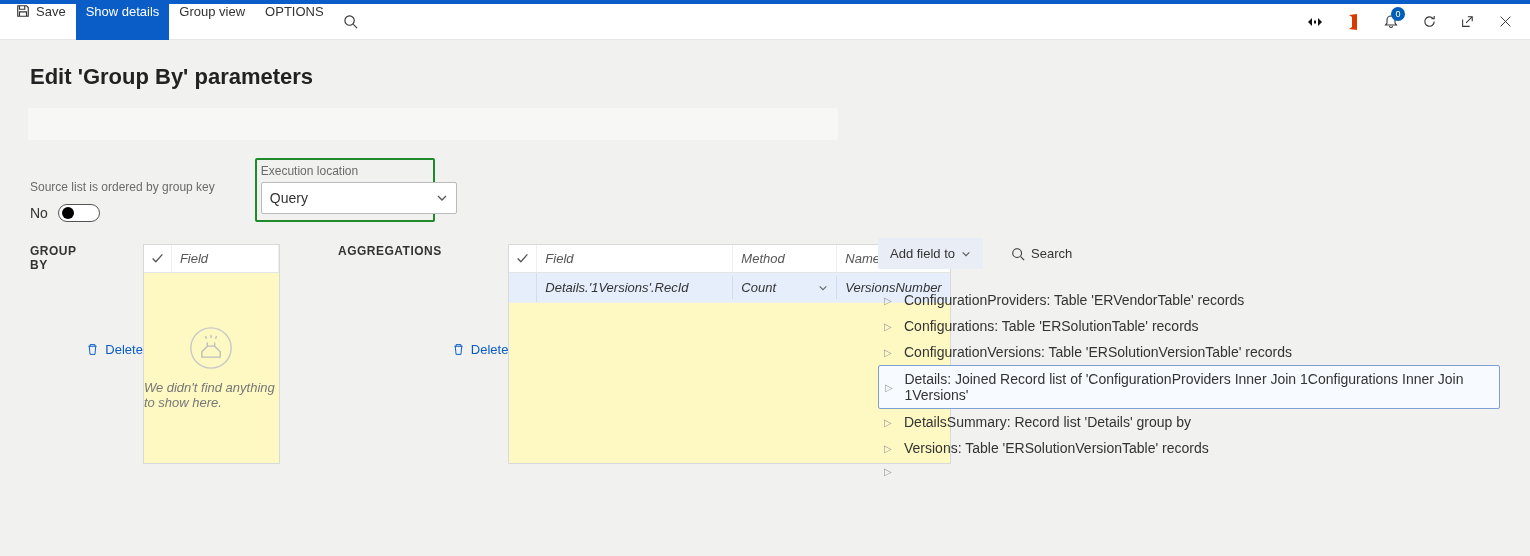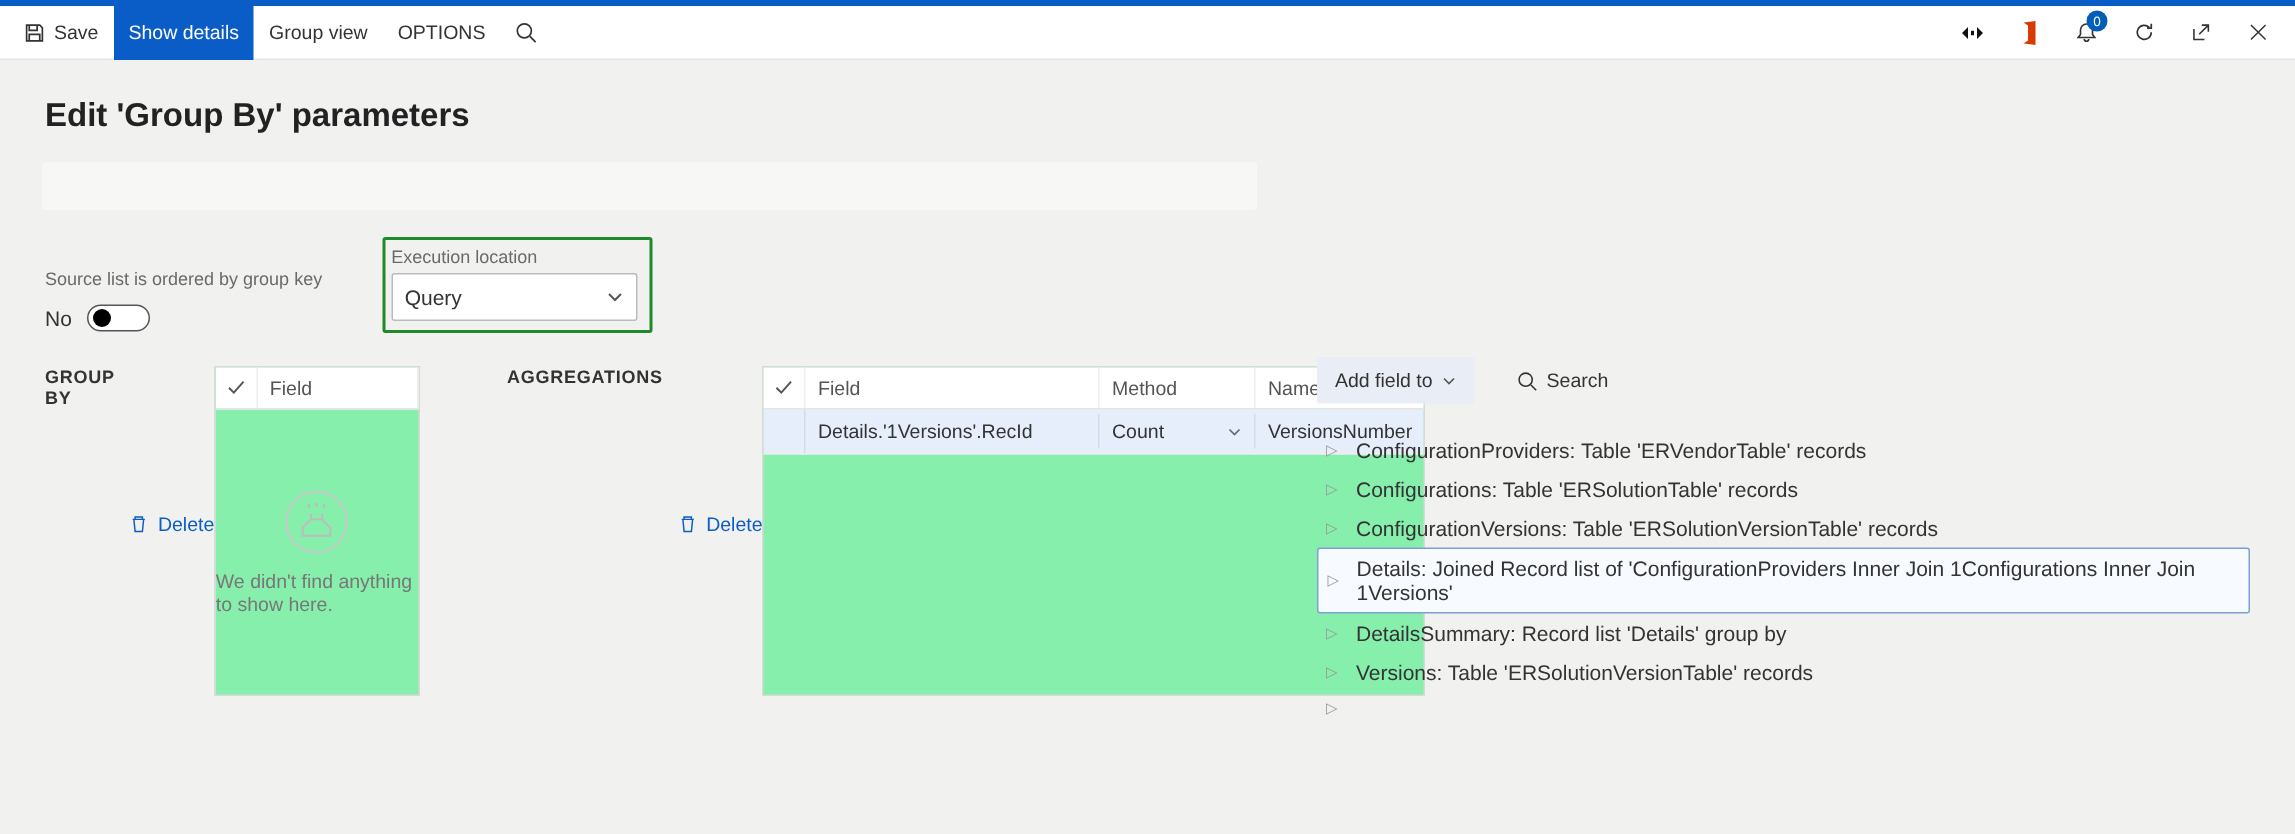--- a/index.html
+++ b/index.html
@@ -1,19 +1,19 @@
 <!DOCTYPE html>
 <html><head>
 <meta charset="utf-8">
 <style>
   * { box-sizing: border-box; font-family: "Segoe UI", Arial, sans-serif; }
   body { margin: 0; background: #fff; width: 1530px; height: 556px; overflow: hidden; border-top: 4px solid #0a5cc6; }
   .toolbar { display: flex; align-items: center; height: 36px; border-bottom: 1px solid #e6e6e6; background: #fff; padding-left: 6px; }
   .toolbar .left-group { display:flex; align-items:center; }
-  .tbtn { height: 36px; display:inline-flex; align-items:center; padding: 0 10px; font-size:13px; color:#333; white-space:nowrap; cursor:pointer; }
+  .tbtn { height: 36px; display:inline-flex; padding: 0 10px; font-size:13px; color:#333; white-space:nowrap; cursor:pointer; }
   .tbtn.active { background:#0a5cc6; color:#fff; }
   .tbtn svg { margin-right:6px; }
   .toolbar .spacer { flex:1; }
   .toolbar .right-group { display:flex; align-items:center; padding-right:8px; gap:4px; }
   .icon-btn { width:34px; height:36px; display:inline-flex; align-items:center; justify-content:center; cursor:pointer; position:relative; }
 
   .main { background:#f1f1f0; padding: 24px 30px; height: calc(556px - 40px); overflow:auto; display:flex; }
   .left-pane { flex: 0 0 800px; }
   .page-title { font-size:22px; font-weight:600; color:#222; margin:0 0 18px 0; }
 
@@ -21,31 +21,31 @@
   .small-label { font-size:12px; color:#6a6a6a; margin-bottom:4px; display:block; }
   .text-input { width:100%; background:#f7f7f5; border:1px solid #f7f7f5; border-radius:2px; padding:6px 8px; font-size:14px; color:#333; height:32px; }
   .highlight-box { border:2px solid #1f8a2a; padding:4px 4px 6px 4px; display:inline-block; border-radius:2px; }
   .hl-whattogroup { width: 102px; }
   .hl-exec { width: 180px; }
 
   .toggle-wrap { display:inline-flex; align-items:center; gap:10px; }
   .toggle-track { width:42px; height:18px; border:1px solid #555; border-radius:10px; position:relative; background:#fff; }
   .toggle-thumb { position:absolute; width:12px; height:12px; background:#000; border-radius:50%; top:2px; left:3px; }
 
-  .dropdown { width:164px; height:32px; background:#fff; border:1px solid #bbb; border-radius:2px; display:flex; align-items:center; justify-content:space-between; padding:0 8px; font-size:14px; color:#333; }
+  .dropdown { width:196px; height:32px; background:#fff; border:1px solid #bbb; border-radius:2px; display:flex; align-items:center; justify-content:space-between; padding:0 8px; font-size:14px; color:#333; }
 
   .columns { display:flex; gap:30px; }
   .col { display:flex; flex-direction:row; }
   .col.groupby { width:250px; }
   .col.aggreg { width:500px;margin-left:28px; }
   .section-head { font-size:12px; font-weight:600; color:#333; letter-spacing:0.5px; margin-bottom:10px; }
   .row-actions { display:flex; gap:10px; margin-bottom:10px; padding-left:10px; }
   .link-btn { color:#0a5cc6; font-size:13px; display:inline-flex; align-items:center; gap:6px; cursor:pointer; }
 
-  .grid { border:1px solid #d9d9d9; background:#86efac; min-height:220px; font-size:13px; }
+  .grid { border:1px solid #d9d9d9; background:#fef9c3; min-height:220px; font-size:13px;font-style:italic; }
   .grid-head { display:flex; border-bottom:1px solid #e5e5e5; background:#fff; }
   .gh-cell { padding:6px 8px; color:#555; font-size:13px; border-right:1px solid #eee; }
   .gh-check { width:28px; display:flex; align-items:center; justify-content:center; border-right:1px solid #eee; }
   .grid-body-empty { height:190px; display:flex; flex-direction:column; align-items:center; justify-content:center; color:#777; font-size:13px; gap:10px; }
   .grid-row { display:flex; border-bottom:1px solid #eee; background:#e6eefb; height:30px; align-items:center; }
   .gr-cell { padding:4px 8px; color:#333; font-size:13px; border-right:1px solid #d3dced; overflow:hidden; white-space:nowrap; }
 
   .right-pane { flex:1; padding-left:40px; padding-top: 174px; }
   .right-toolbar { display:flex; gap:16px; margin-bottom:18px; }
   .pill-btn { background:#e9edf5; padding:8px 12px; font-size:13px; color:#333; display:inline-flex; align-items:center; gap:6px; cursor:pointer; border-radius:2px; }

